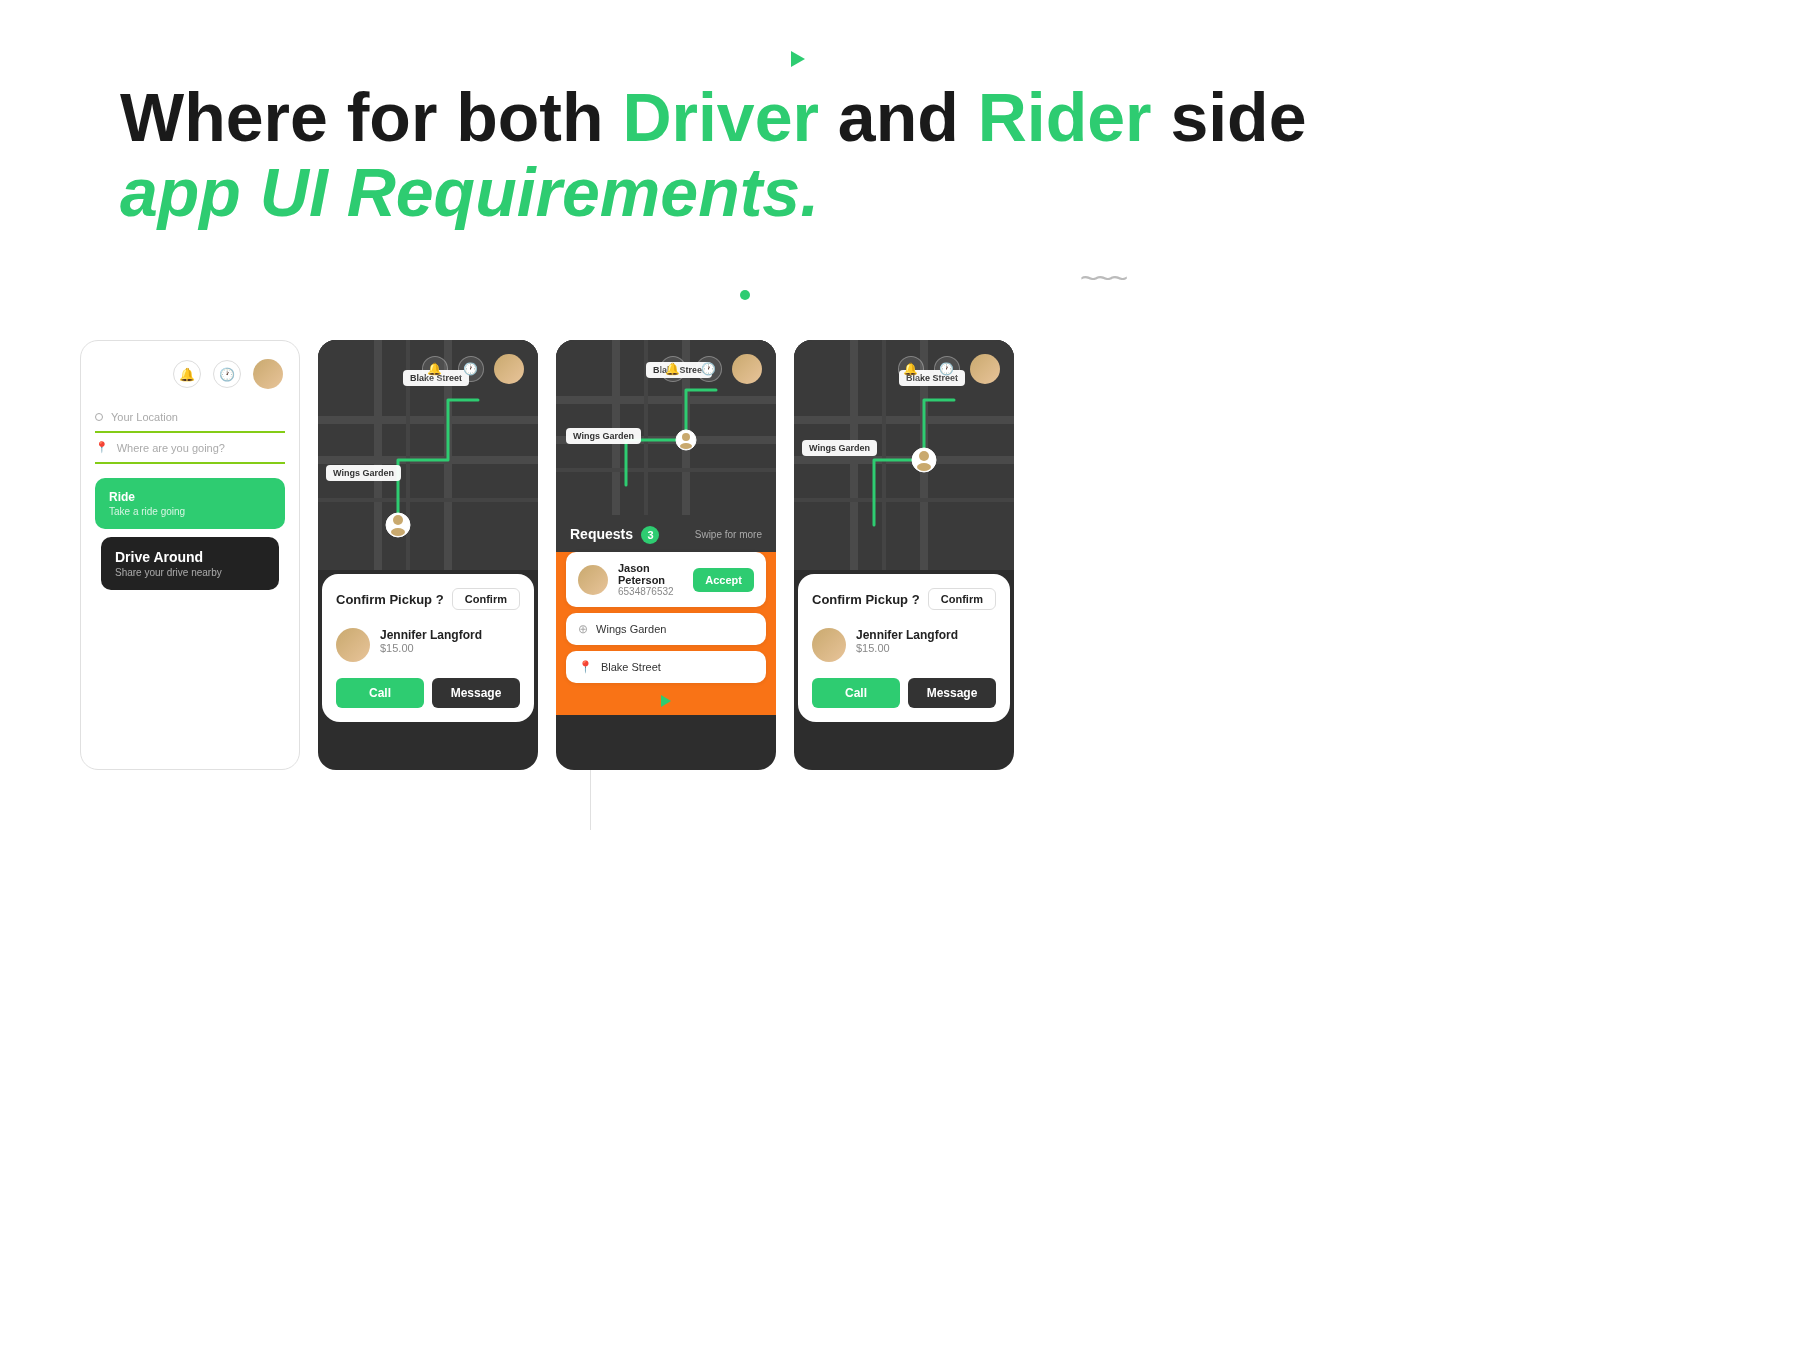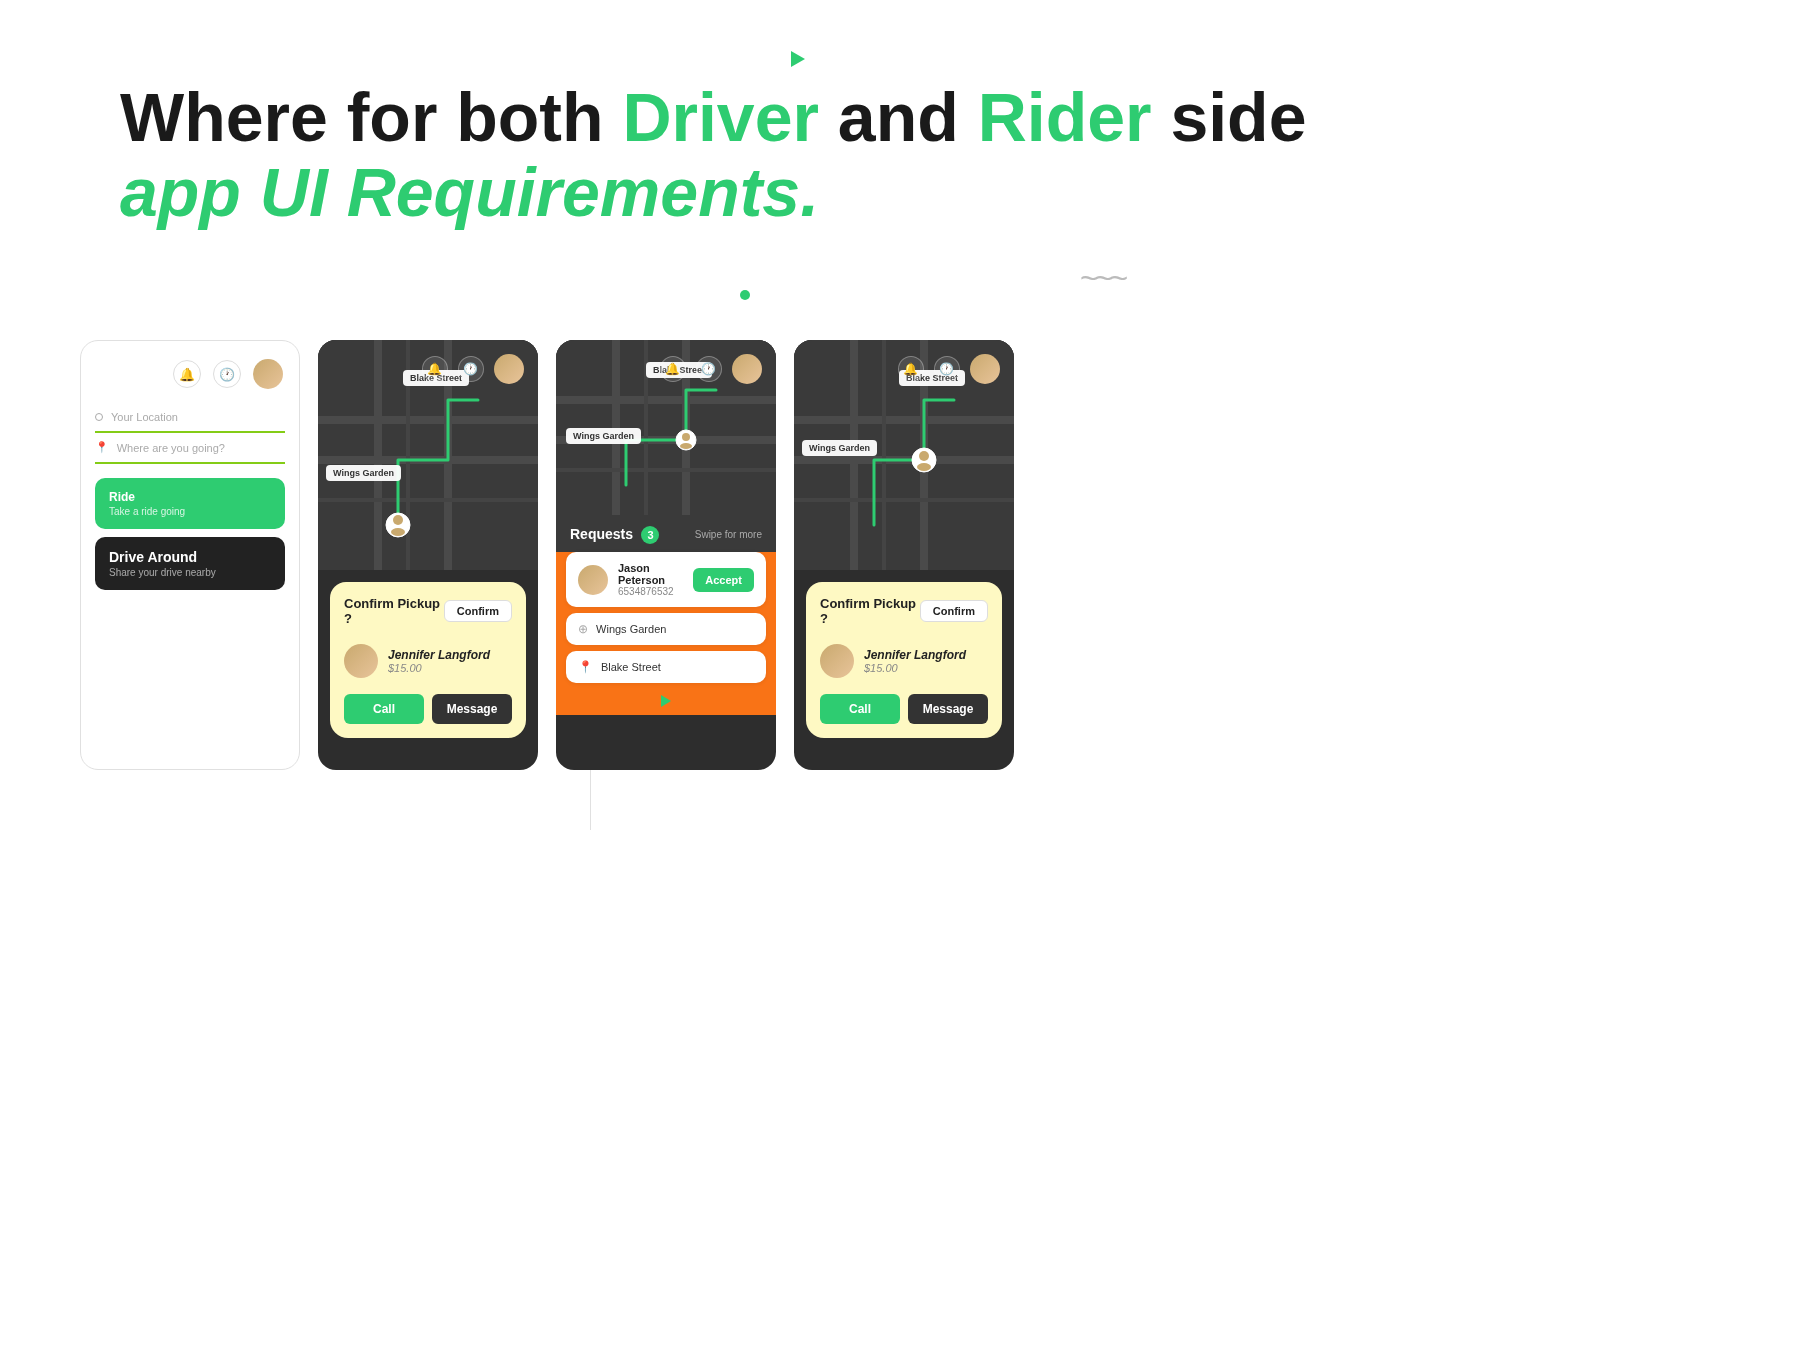--- a/index.html
+++ b/index.html
@@ -136,21 +136,21 @@
       margin: 14px 14px 8px;
       background: #2ecc71;
       border-radius: 10px;
       padding: 12px 14px;
       cursor: pointer;
     }
     .ride-btn-title { font-size: 12px; font-weight: 700; color: #fff; }
     .ride-btn-sub { font-size: 10px; color: rgba(255,255,255,0.8); margin-top: 2px; }
 
     .drive-btn {
-      margin: 0 14px;
+      margin: 0 20px;
       background: #222;
       border-radius: 10px;
       padding: 12px 14px;
       cursor: pointer;
     }
     .drive-btn-title { font-size: 14px; font-weight: 700; color: #fff; }
     .drive-btn-sub { font-size: 10px; color: rgba(255,255,255,0.6); margin-top: 2px; }
 
     
     .map-area {
@@ -193,48 +193,47 @@
       display: flex;
       align-items: center;
       justify-content: center;
       font-size: 12px;
       color: #fff;
       background: rgba(255,255,255,0.1);
     }
 
     
     .bottom-card {
-      background: #fef9c3;
+      background: #ffffff;
       border-radius: 16px 16px 18px 18px;
       padding: 14px;
-      margin: 12px;
+      margin: 4px;
     }
     .confirm-row {
       display: flex;
       align-items: center;
       justify-content: space-between;
       margin-bottom: 10px;
     }
     .confirm-text { font-size: 13px; font-weight: 600; color: #222; }
     .confirm-btn {
       background: #fff;
       border: 1.5px solid #ddd;
       border-radius: 6px;
       padding: 4px 12px;
       font-size: 11px;
       font-weight: 600;
       color: #222;
       cursor: pointer;
     }
     .rider-info {
       display: flex;
-      align-items: center;
+      align-items: flex-start;
       gap: 10px;
       padding: 8px 0;
-      font-style: italic;
     }
     .rider-avatar {
       width: 34px;
       height: 34px;
       border-radius: 50%;
       background: linear-gradient(135deg, #c9a96e, #e8c49a);
       flex-shrink: 0;
     }
     .rider-name { font-size: 12px; font-weight: 700; color: #222; }
     .rider-price { font-size: 11px; color: #888; }

